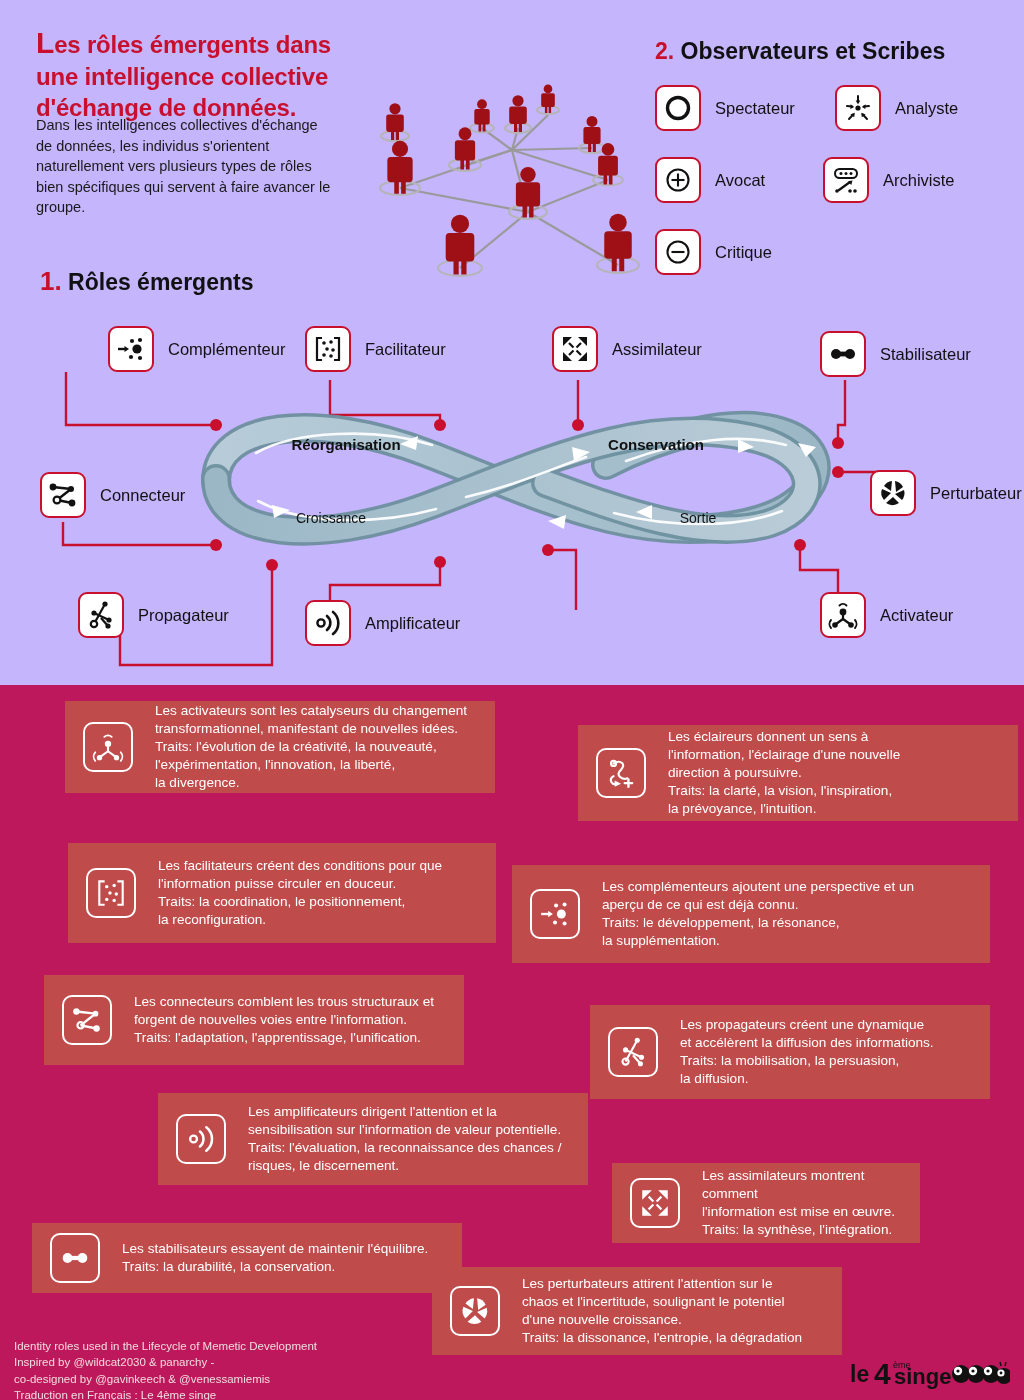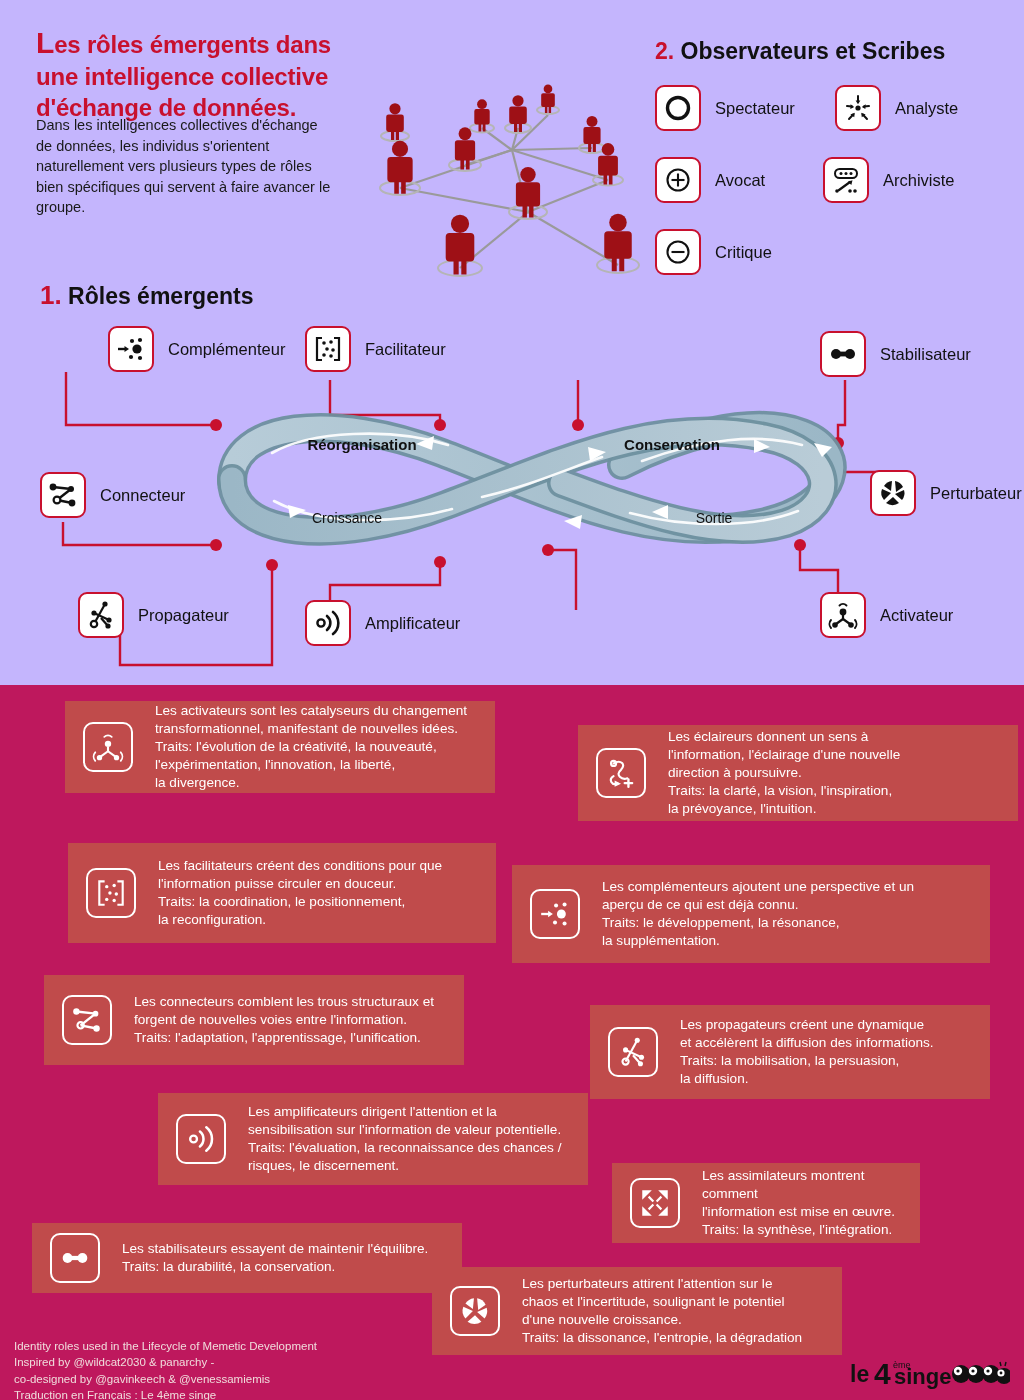--- a/index.html
+++ b/index.html
@@ -43,27 +43,27 @@
 
   .ibox {
     width: 46px; height: 46px; border: 2.5px solid #c8102e; border-radius: 9px;
     background: #fff; display: flex; align-items: center; justify-content: center;
     flex: 0 0 auto;
   }
   .ibox svg { display: block; }
 
   
   .sec1-heading {
-    position: absolute; left: 40px; top: 280px;
+    position: absolute; left: 40px; top: 266px;
     font-size: 23px; font-weight: bold; color: #111;
   }
   .sec1-heading .num { color: #c8102e; font-size: 26px; }
 
   
-  .infinity-wrap { position: absolute; left: 202px; top: 405px; width: 660px; height: 150px; }
+  .infinity-wrap { position: absolute; left: 186px; top: 405px; width: 660px; height: 150px; }
   .infinity-wrap svg { display: block; }
 
   
   .leaders { position: absolute; left: 0; top: 280px; width: 1024px; height: 400px; pointer-events: none; }
 
   
   .role { position: absolute; display: flex; align-items: center; }
   .role .rlabel { margin-left: 14px; font-size: 16.5px; color: #111; white-space: nowrap; }
 
   
@@ -369,20 +369,39 @@
           <circle cx="19" cy="9" r="1.8" fill="#111"></circle>
           <circle cx="15" cy="16" r="1.8" fill="#111"></circle>
           <circle cx="21" cy="17" r="1.8" fill="#111"></circle>
           <circle cx="12" cy="22" r="1.8" fill="#111"></circle>
           <circle cx="19" cy="23" r="1.8" fill="#111"></circle>
         </svg>
       </span>
       <span class="rlabel">Facilitateur</span>
     </div>
 
+    <div class="role" style="left:552px; top:326px;">
+      <span class="ibox">
+        <svg width="32" height="32" viewBox="0 0 32 32">
+          <g fill="#111">
+            <path d="M4,4 h9 l-9,9 z"></path>
+              <path d="M28,4 h-9 l9,9 z"></path>
+            <path d="M4,28 h9 l-9,-9 z"></path>
+              <path d="M28,28 h-9 l9,-9 z"></path>
+          </g>
+          <g stroke="#111" stroke-width="2.2">
+            <line x1="10" y1="10" x2="14.5" y2="14.5"></line>
+              <line x1="22" y1="10" x2="17.5" y2="14.5"></line>
+            <line x1="10" y1="22" x2="14.5" y2="17.5"></line>
+              <line x1="22" y1="22" x2="17.5" y2="17.5"></line>
+          </g>
+        </svg>
+      </span>
+      <span class="rlabel">Assimilateur</span>
+    </div>
 
     <div class="role" style="left:820px; top:331px;">
       <span class="ibox">
         <svg width="32" height="32" viewBox="0 0 32 32">
           <circle cx="9" cy="16" r="5" fill="#111"></circle>
             <circle cx="23" cy="16" r="5" fill="#111"></circle>
           <rect x="9" y="13.6" width="14" height="4.8" fill="#111"></rect>
         </svg>
       </span>
       <span class="rlabel">Stabilisateur</span>

